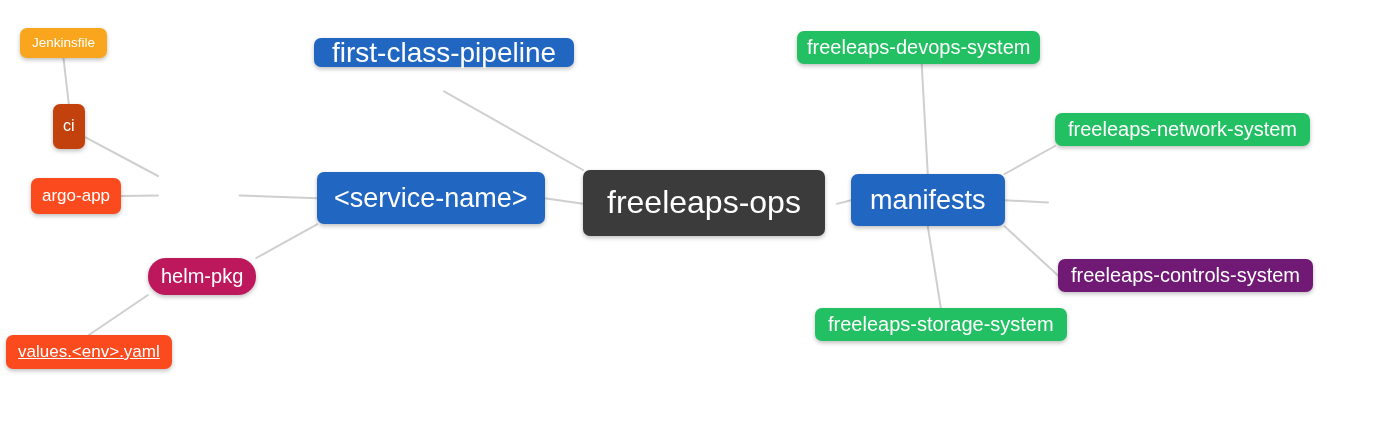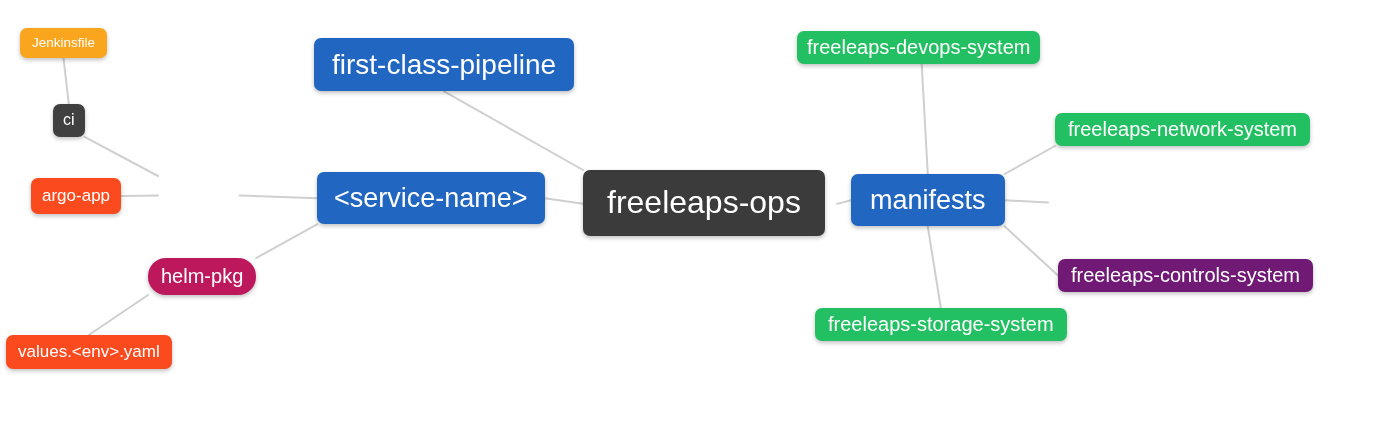--- a/index.html
+++ b/index.html
@@ -35,26 +35,26 @@
       <line x1="544.59375" y1="198.171875" x2="583" y2="203.84375" stroke="#cfcfcf" stroke-width="2" stroke-linecap="round"></line>
       <line x1="837.015625" y1="203.84375" x2="851" y2="200.171875" stroke="#cfcfcf" stroke-width="2" stroke-linecap="round"></line>
       <line x1="927.7734375" y1="174" x2="921.71875" y2="64" stroke="#cfcfcf" stroke-width="2" stroke-linecap="round"></line>
       <line x1="1004.546875" y1="174" x2="1055" y2="146" stroke="#cfcfcf" stroke-width="2" stroke-linecap="round"></line>
       <line x1="1004.546875" y1="200.171875" x2="1048" y2="202.5" stroke="#cfcfcf" stroke-width="2" stroke-linecap="round"></line>
       <line x1="1004.546875" y1="226.34375" x2="1058" y2="275.5" stroke="#cfcfcf" stroke-width="2" stroke-linecap="round"></line>
       <line x1="927.7734375" y1="226.34375" x2="940.828125" y2="308" stroke="#cfcfcf" stroke-width="2" stroke-linecap="round"></line>
     </svg>
 
   <div class="node" style="left: 20px; top: 28px; font-size: 13.5px; padding: 8px 12px; background: rgb(249, 165, 29);">Jenkinsfile</div>
-  <div class="node" style="left: 53px; top: 104px; font-size: 16px; padding: 8px 10px; background: #404040;">ci</div>
+  <div class="node" style="left: 53px; top: 104px; font-size: 16px; padding: 14px 10px; background: #c2410c;">ci</div>
   <div class="node" style="left: 31px; top: 178px; font-size: 17px; padding: 9px 11px; background: rgb(250, 74, 30);">argo-app</div>
-  <div class="node" style="left: 314px; top: 38px; font-size: 28px; padding: 12px 18px; background: rgb(33, 102, 192);">first-class-pipeline</div>
+  <div class="node" style="left: 314px; top: 38px; font-size: 28px; padding: 0 18px; background: rgb(33, 102, 192);">first-class-pipeline</div>
   <div class="node" style="left: 317px; top: 172px; font-size: 27px; padding: 12px 17px; background: rgb(33, 102, 192);">&lt;service-name&gt;</div>
   <div class="node" style="left: 583px; top: 170px; font-size: 32px; padding: 16px 24px; background: rgb(59, 59, 59);">freeleaps-ops</div>
   <div class="node" style="left: 851px; top: 174px; font-size: 27px; padding: 12px 19px; background: rgb(33, 102, 192);">manifests</div>
   <div class="node" style="left: 148px; top: 258px; font-size: 20px; padding: 8px 13px; background: #be185d; border-radius: 18px;">helm-pkg</div>
-  <div class="node" style="left: 6px; top: 335px; font-size: 17px; padding: 8px 12px; background: rgb(250, 74, 30);">values.&lt;env&gt;.yaml</div>
+  <div class="node" style="left: 6px; top: 335px; font-size: 17px; padding: 8px 12px; background: rgb(250, 74, 30); text-decoration: underline;">values.&lt;env&gt;.yaml</div>
   <div class="node" style="left: 797px; top: 31px; font-size: 20px; padding: 6px 10px; background: rgb(34, 192, 99);">freeleaps-devops-system</div>
   <div class="node" style="left: 1055px; top: 113px; font-size: 20px; padding: 6px 13px; background: rgb(34, 192, 99);">freeleaps-network-system</div>
   <div class="node" style="left: 1058px; top: 259px; font-size: 20px; padding: 6px 13px; background: #701a75;">freeleaps-controls-system</div>
   <div class="node" style="left: 815px; top: 308px; font-size: 20px; padding: 6px 13px; background: rgb(34, 192, 99);">freeleaps-storage-system</div>
 
 </div>
 
 </body></html>

